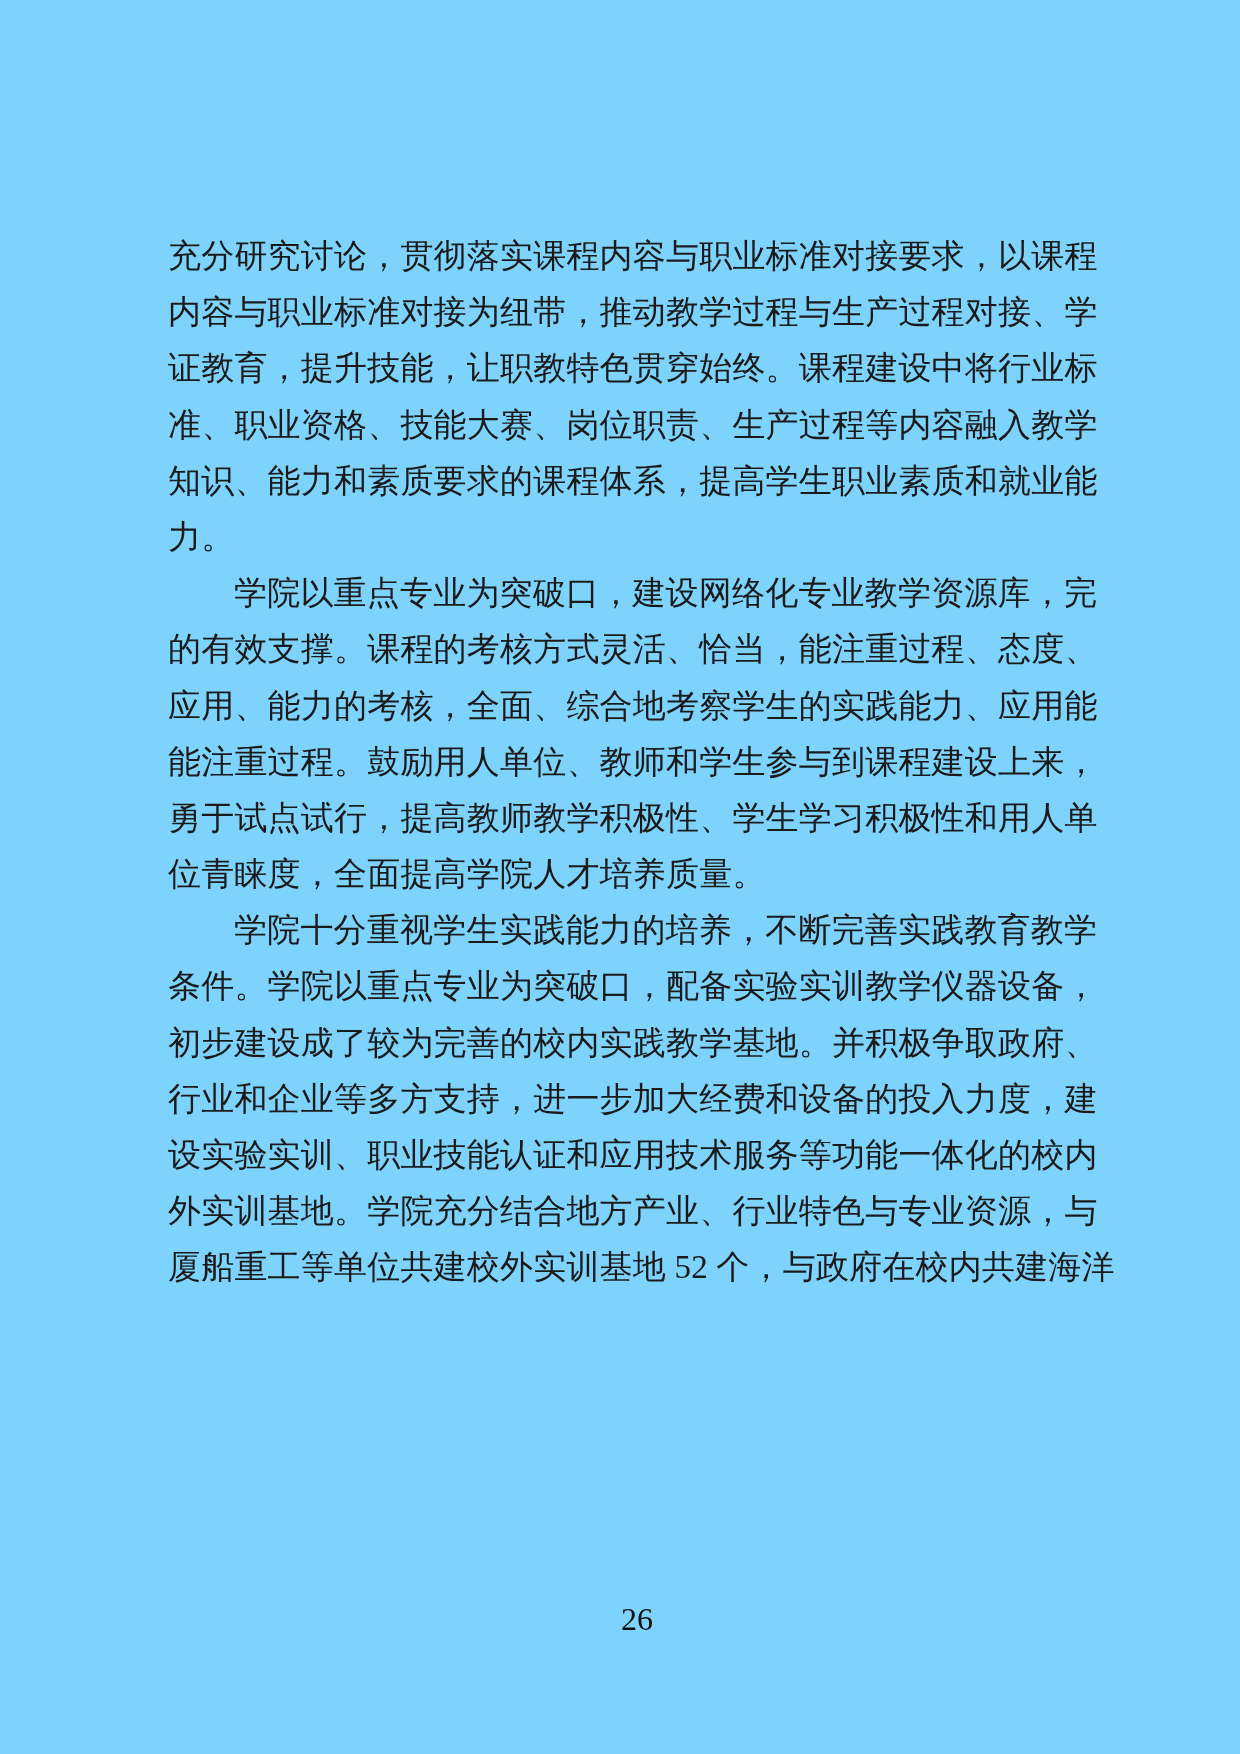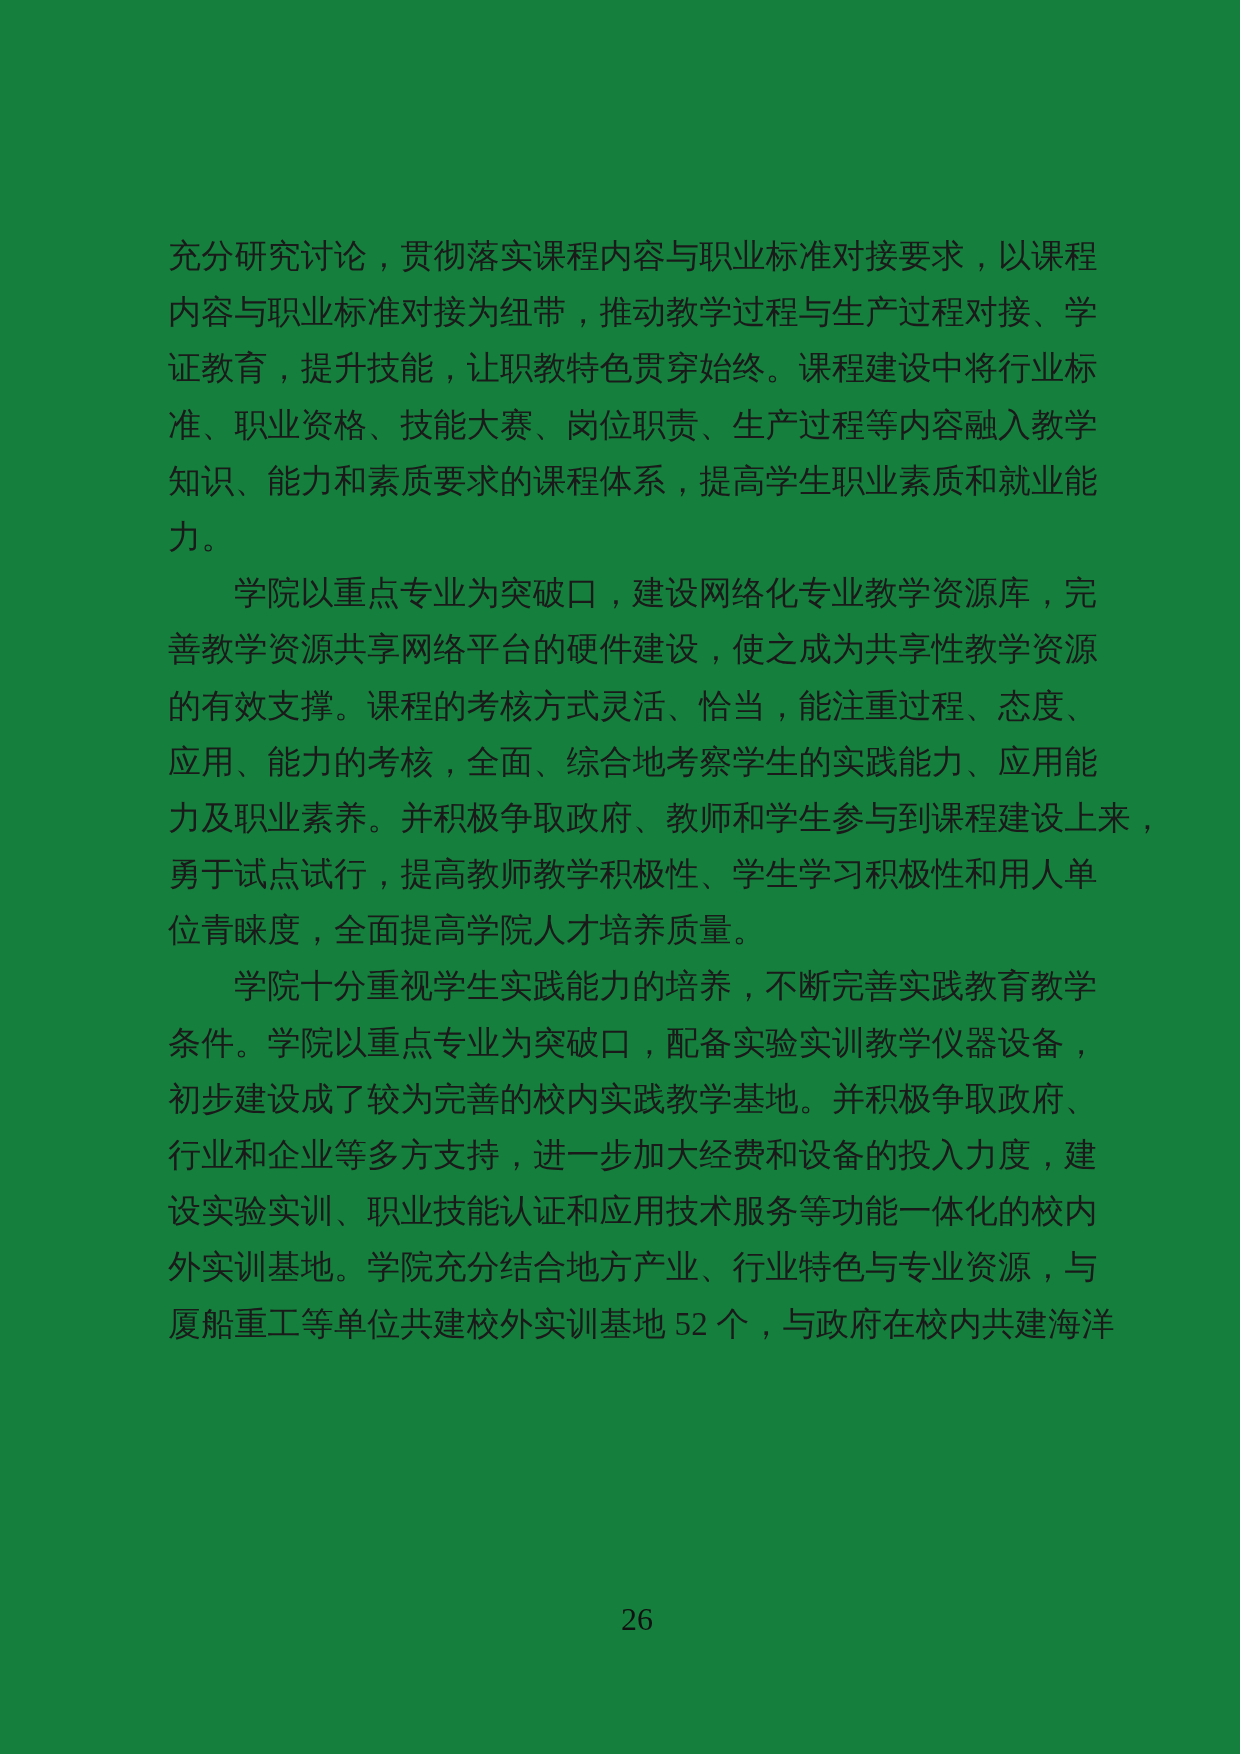--- a/index.html
+++ b/index.html
@@ -1,20 +1,20 @@
 <!DOCTYPE html>
 <html><head>
 <meta charset="utf-8">
 <style>
   html,body{margin:0;padding:0;background:#e8e8e8;}
   .page{
     position:relative;
     width:1240px;height:1754px;
     margin:0 auto;
-    background:#15803d;
+    background:#7dd3fc;
     color:#1a1a1a;
     font-family:"Liberation Serif", serif;
     overflow:hidden;
   }
   .text-block{
     position:absolute;
     left:168px;top:228px;width:929px;
     font-size:33px;
     line-height:56.2px;
     letter-spacing:0.2px;
@@ -47,24 +47,23 @@
 
   <div class="text-block">
 
   <div class="line fill">充分研究讨论，贯彻落实课程内容与职业标准对接要求，以课程</div>
       <div class="line fill">内容与职业标准对接为纽带，推动教学过程与生产过程对接、学</div>
       <div class="line fill">证教育，提升技能，让职教特色贯穿始终。课程建设中将行业标</div>
       <div class="line fill">准、职业资格、技能大赛、岗位职责、生产过程等内容融入教学</div>
       <div class="line fill">知识、能力和素质要求的课程体系，提高学生职业素质和就业能</div>
       <div class="line">力。</div>
       <div class="line indent fill">学院以重点专业为突破口，建设网络化专业教学资源库，完</div>
-      <div class="line fill">善教学资源共享网络平台的硬件建设，使之成为共享性教学资源</div>
       <div class="line fill">的有效支撑。课程的考核方式灵活、恰当，能注重过程、态度、</div>
       <div class="line fill">应用、能力的考核，全面、综合地考察学生的实践能力、应用能</div>
-      <div class="line fill">力及职业素养。并积极争取政府、教师和学生参与到课程建设上来，</div>
+      <div class="line fill">能注重过程。鼓励用人单位、教师和学生参与到课程建设上来，</div>
       <div class="line fill">勇于试点试行，提高教师教学积极性、学生学习积极性和用人单</div>
       <div class="line">位青睐度，全面提高学院人才培养质量。</div>
       <div class="line indent fill">学院十分重视学生实践能力的培养，不断完善实践教育教学</div>
       <div class="line fill">条件。学院以重点专业为突破口，配备实验实训教学仪器设备，</div>
       <div class="line fill">初步建设成了较为完善的校内实践教学基地。并积极争取政府、</div>
       <div class="line fill">行业和企业等多方支持，进一步加大经费和设备的投入力度，建</div>
       <div class="line fill">设实验实训、职业技能认证和应用技术服务等功能一体化的校内</div>
       <div class="line fill">外实训基地。学院充分结合地方产业、行业特色与专业资源，与</div>
       <div class="line fill">厦船重工等单位共建校外实训基地 52 个，与政府在校内共建海洋</div>
     </div>

